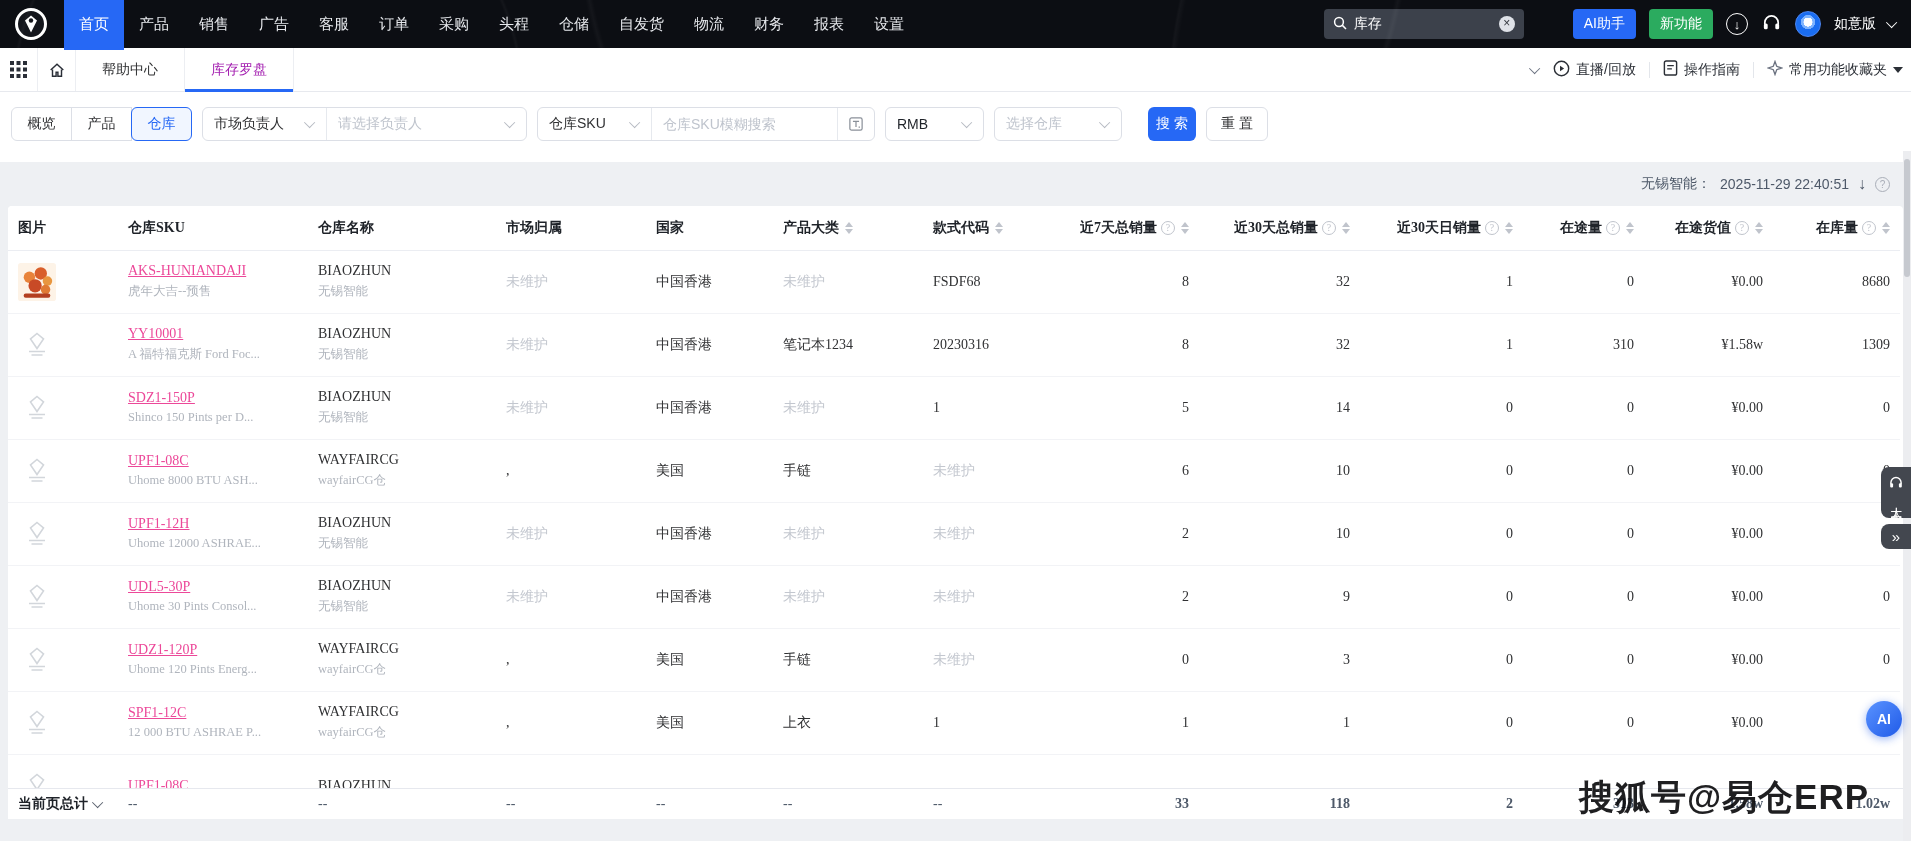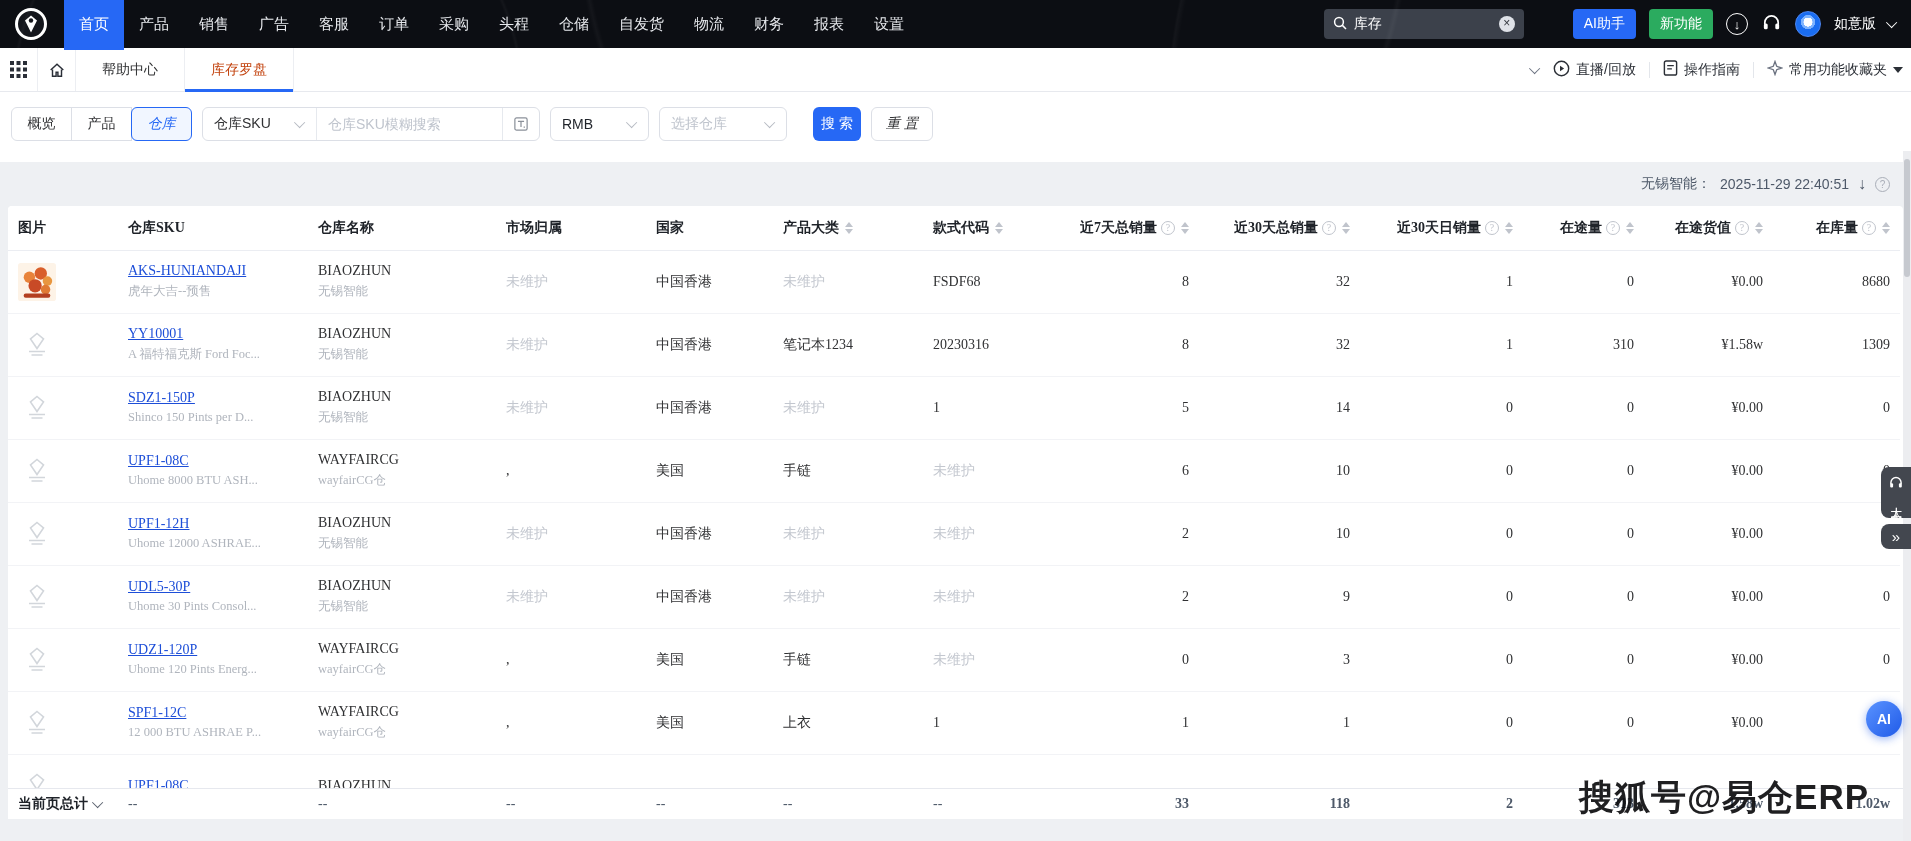--- a/index.html
+++ b/index.html
@@ -33,64 +33,64 @@
   .avatar { width: 26px; height: 26px; border-radius: 50%; background: radial-gradient(circle at 50% 42%, #ffffff 0 24%, #7db3ff 25% 38%, #1a6df0 39% 100%); border: 1px solid #4a86f5; }
   .edition { color: #fff; font-size: 14px; }
   .chev { display: inline-block; width: 8px; height: 8px; border-left: 1.6px solid currentColor; border-bottom: 1.6px solid currentColor; transform: rotate(-45deg) translateY(-2px); }
   .chev-white { color: #fff; }
   .chev-gray { color: #b6bac2; }
   
   .tabbar { position: relative; z-index: 4; height: 44px; background: #fff; border-bottom: 1px solid #e7e9ee; display: flex; align-items: stretch; }
   .tb-iconbtn { width: 38px; display: flex; align-items: center; justify-content: center; border-right: 1px solid #eceef2; cursor: pointer; }
   .tb-tabs { display: flex; align-items: stretch; }
   .tb-tab { padding: 0 26px; display: flex; align-items: center; font-size: 14px; color: #303133; border-right: 1px solid #eceef2; position: relative; cursor: pointer; white-space: nowrap; }
-  .tb-tab.active { color: #c2410c; }
+  .tb-tab.active { color: #a21caf; }
   .tb-tab.active::after { content: ''; position: absolute; left: 0; right: 0; bottom: -1px; height: 3px; background: #2668f5; }
   .tabbar-right { margin-left: auto; display: flex; align-items: center; gap: 13px; padding-right: 8px; color: #2b2f36; font-size: 14px; }
   .tbr-item { display: flex; align-items: center; gap: 6px; cursor: pointer; white-space: nowrap; }
   .tbr-sep { width: 1px; height: 16px; background: #e3e6eb; }
   .tri-down { width: 0; height: 0; border-left: 5px solid transparent; border-right: 5px solid transparent; border-top: 6px solid #2b2f36; }
   
   .filterbar { height: 70px; background: #fff; display: flex; align-items: flex-start; padding: 15px 0 0 11px; gap: 10px; }
   .seg { display: flex; }
   .seg-item { width: 61px; height: 34px; border: 1px solid #dcdfe6; background: #fff; display: flex; align-items: center; justify-content: center; font-size: 14px; color: #303133; cursor: pointer; }
   .seg-item:first-child { border-radius: 6px 0 0 6px; }
   .seg-item:last-child { border-radius: 0 6px 6px 0; }
   .seg-item + .seg-item { margin-left: -1px; }
-  .seg-item.active { border: 1px solid #2668f5; color: #2668f5; background: #f1f6ff; border-radius: 6px; position: relative; z-index: 1; font-style: italic; }
+  .seg-item.active { border: 1px solid #2668f5; color: #2668f5; background: #f1f6ff; border-radius: 6px; position: relative; z-index: 1; }
   .fgroup { display: flex; height: 34px; border: 1px solid #dcdfe6; border-radius: 6px; background: #fff; overflow: hidden; }
   .fcell { display: flex; align-items: center; padding: 0 11px; font-size: 14px; color: #303133; }
   .fcell + .fcell { border-left: 1px solid #e6e9ee; }
   .sp-between { justify-content: space-between; }
   .placeholder { color: #bfc4cd; }
   .fcell input { border: none; outline: none; width: 100%; font-size: 14px; font-family: inherit; color: #303133; background: transparent; }
   .fcell input::placeholder { color: #bfc4cd; }
   .icon-cell { width: 37px; justify-content: center; color: #8a9099; cursor: pointer; }
   .fselect { height: 34px; border: 1px solid #dcdfe6; border-radius: 6px; background: #fff; display: flex; align-items: center; justify-content: space-between; padding: 0 11px; font-size: 14px; cursor: pointer; }
   .btn { height: 34px; border-radius: 6px; font-size: 14px; cursor: pointer; font-family: inherit; }
   .btn-search { width: 48px; background: #2668f5; border: none; color: #fff; margin-left: 16px; }
-  .btn-reset { width: 62px; background: #fff; border: 1px solid #dcdfe6; color: #303133; font-style: italic; }
+  .btn-reset { width: 62px; background: #fff; border: 1px solid #dcdfe6; color: #303133; }
   
   .content { padding: 0 8px; position: relative; }
   .update-row { height: 44px; display: flex; align-items: center; justify-content: flex-end; gap: 9px; padding-right: 13px; color: #4e5969; font-size: 14px; }
   .dl-arrow { font-size: 16px; color: #4e5969; cursor: pointer; }
   .qic { width: 15px; height: 15px; border: 1px solid #a9aeb8; border-radius: 50%; color: #a9aeb8; font-size: 10px; line-height: 13px; text-align: center; display: inline-block; cursor: pointer; }
   .card { position: relative; height: 613px; background: #fff; border-radius: 4px 4px 0 0; overflow: hidden; }
   table { border-collapse: collapse; table-layout: fixed; width: 1892px; font-family: Liberation Serif, serif; }
   thead th { height: 44px; font-size: 14px; font-weight: bold; color: #1f2329; text-align: left; padding: 0 10px; border-bottom: 1px solid #ebedf2; background: #fff; white-space: nowrap; }
   .th-in { display: flex; align-items: center; gap: 4px; }
   th.right .th-in { justify-content: flex-end; }
   .sort { display: inline-flex; flex-direction: column; gap: 2px; margin-left: 2px; cursor: pointer; }
   .sort i { width: 0; height: 0; border-left: 4px solid transparent; border-right: 4px solid transparent; display: block; }
   .sort .up { border-bottom: 5px solid #c0c4cc; }
   .sort .dn { border-top: 5px solid #c0c4cc; }
   .hqic { width: 14px; height: 14px; border: 1px solid #c0c4cc; border-radius: 50%; color: #c0c4cc; font-size: 10px; line-height: 12px; text-align: center; flex: 0 0 auto; cursor: pointer; font-weight: normal; }
   tbody td { height: 63px; padding: 0 10px; border-bottom: 1px solid #f2f3f6; font-size: 14px; color: #303133; vertical-align: middle; white-space: nowrap; }
   td.right { text-align: right; }
-  .sku-link { color: #1d4ed8; text-decoration: underline; cursor: pointer; }
+  .sku-link { color: #ec4899; text-decoration: underline; cursor: pointer; }
   .cell-sub { color: #b0b5bd; font-size: 12.5px; margin-top: 4px; overflow: hidden; text-overflow: ellipsis; }
   .dim { color: #c3c7cf; }
   .thumb { width: 38px; height: 38px; display: flex; align-items: center; justify-content: center; cursor: pointer; }
   
   .summary { position: absolute; left: 0; right: 0; bottom: 0; height: 31px; background: #fff; border-top: 1px solid #e6e8ee; z-index: 3; }
   .summary td { height: 30px; border: none; padding: 0 10px; font-size: 14px; color: #4e5969; white-space: nowrap; }
   .sum-label { display: flex; align-items: center; gap: 7px; font-weight: bold; color: #1f2329; }
   .sum-num { font-weight: bold; color: #1f2329; }
   
   .watermark { position: absolute; right: 42px; bottom: 20px; font-size: 35px; font-weight: bold; color: rgba(12,12,14,.92); letter-spacing: 1px; z-index: 8; white-space: nowrap; }
@@ -217,20 +217,30 @@
       </span>
     </div>
   </div>
 
   <div class="filterbar">
     <div class="seg">
         <div class="seg-item">概览</div>
         <div class="seg-item">产品</div>
         <div class="seg-item active">仓库</div>
       </div>
+    <div class="fgroup">
+      <div class="fcell sp-between" style="width:123px">
+        <span>市场负责人</span>
+        <span class="chev chev-gray"></span>
+      </div>
+      <div class="fcell sp-between" style="width:200px">
+        <span class="placeholder">请选择负责人</span>
+        <span class="chev chev-gray"></span>
+      </div>
+    </div>
     <div class="fgroup">
       <div class="fcell sp-between" style="width:113px">
         <span>仓库SKU</span>
         <span class="chev chev-gray"></span>
       </div>
       <div class="fcell" style="width:186px">
         <input type="text" placeholder="仓库SKU模糊搜索" style="">
       </div>
       <div class="fcell icon-cell">
         <svg width="16" height="16" viewBox="0 0 16 16">

